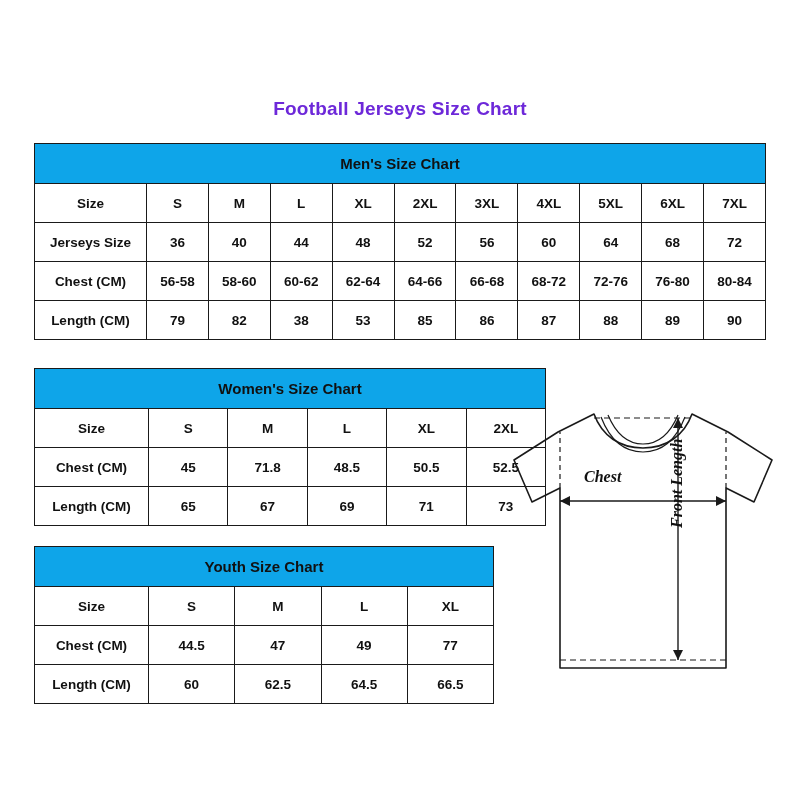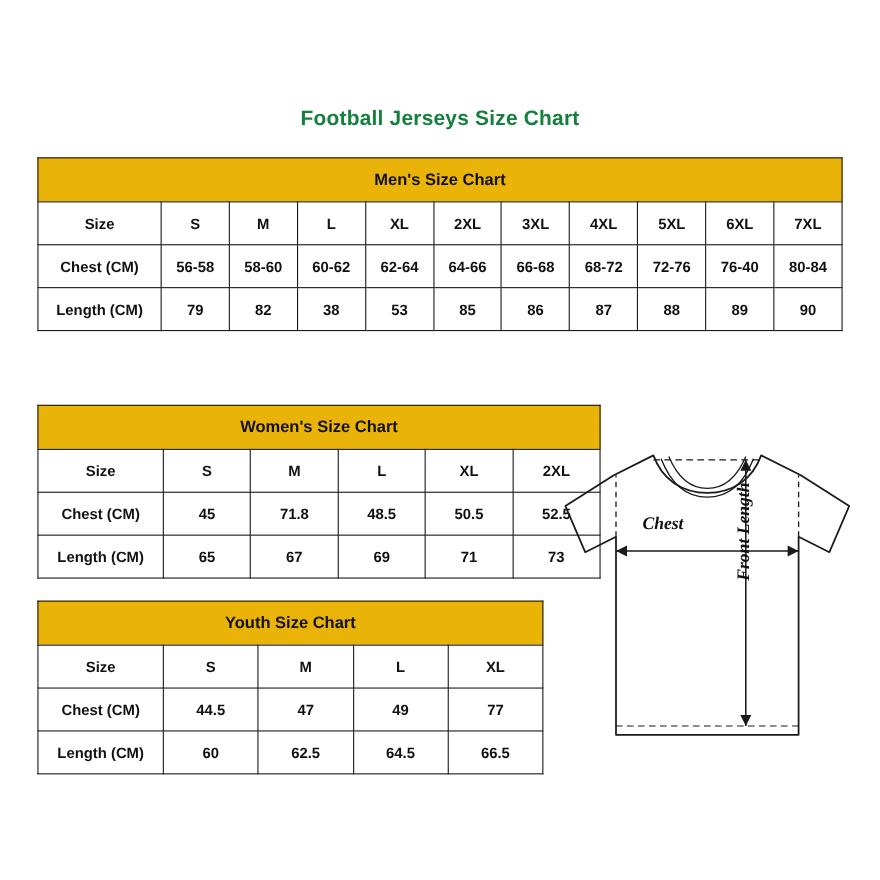--- a/index.html
+++ b/index.html
@@ -18,21 +18,21 @@
 
   #page-title {
     position: absolute;
     top: 98px;
     left: 0;
     width: 800px;
     text-align: center;
     font-size: 19px;
     font-weight: bold;
     letter-spacing: 0.2px;
-    color: #15803d;
+    color: #6d28d9;
   }
 
   table.sizechart {
     border-collapse: collapse;
     table-layout: fixed;
     position: absolute;
     background: #ffffff;
   }
   table.sizechart td, table.sizechart th {
     border: 1px solid #1a1a1a;
@@ -41,21 +41,21 @@
     font-size: 13.5px;
     color: #111111;
     font-weight: bold;
     padding: 0;
     height: 39px;
     box-sizing: border-box;
   }
   table.sizechart caption {
     border: 1px solid #1a1a1a;
     border-bottom: none;
-    background: #eab308;
+    background: #0ea5e9;
     font-size: 15px;
     font-weight: bold;
     height: 40px;
     line-height: 40px;
     color: #111111;
     box-sizing: border-box;
   }
   td.rowlabel, th.rowlabel {
     font-weight: bold;
     font-size: 13.5px;
@@ -143,30 +143,43 @@
       <td>L</td>
       <td>XL</td>
       <td>2XL</td>
       <td>3XL</td>
       <td>4XL</td>
       <td>5XL</td>
       <td>6XL</td>
       <td>7XL</td>
     </tr>
     <tr>
+      <td class="rowlabel">Jerseys Size</td>
+      <td>36</td>
+      <td>40</td>
+      <td>44</td>
+      <td>48</td>
+      <td>52</td>
+      <td>56</td>
+      <td>60</td>
+      <td>64</td>
+      <td>68</td>
+      <td>72</td>
+    </tr>
+    <tr>
       <td class="rowlabel">Chest (CM)</td>
       <td>56-58</td>
       <td>58-60</td>
       <td>60-62</td>
       <td>62-64</td>
       <td>64-66</td>
       <td>66-68</td>
       <td>68-72</td>
       <td>72-76</td>
-      <td>76-40</td>
+      <td>76-80</td>
       <td>80-84</td>
     </tr>
     <tr>
       <td class="rowlabel">Length (CM)</td>
       <td>79</td>
       <td>82</td>
       <td>38</td>
       <td>53</td>
       <td>85</td>
       <td>86</td>

